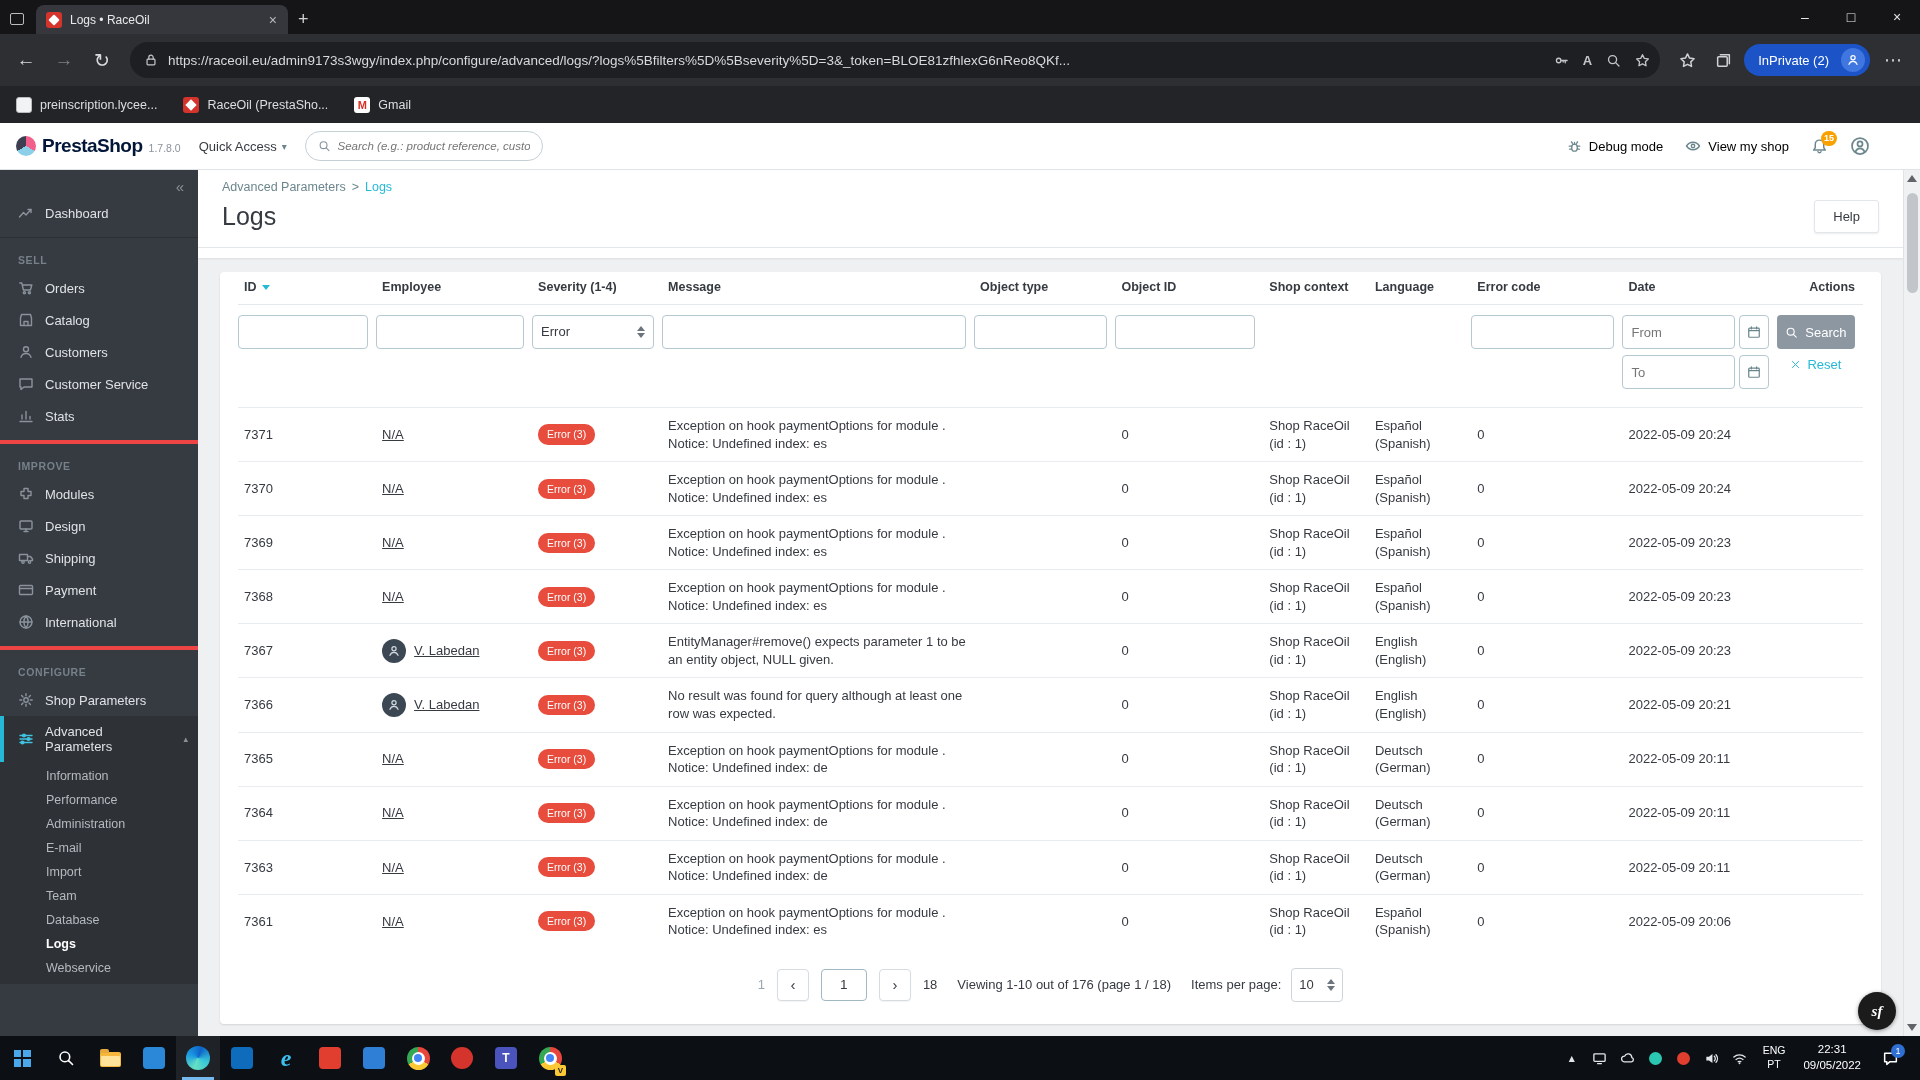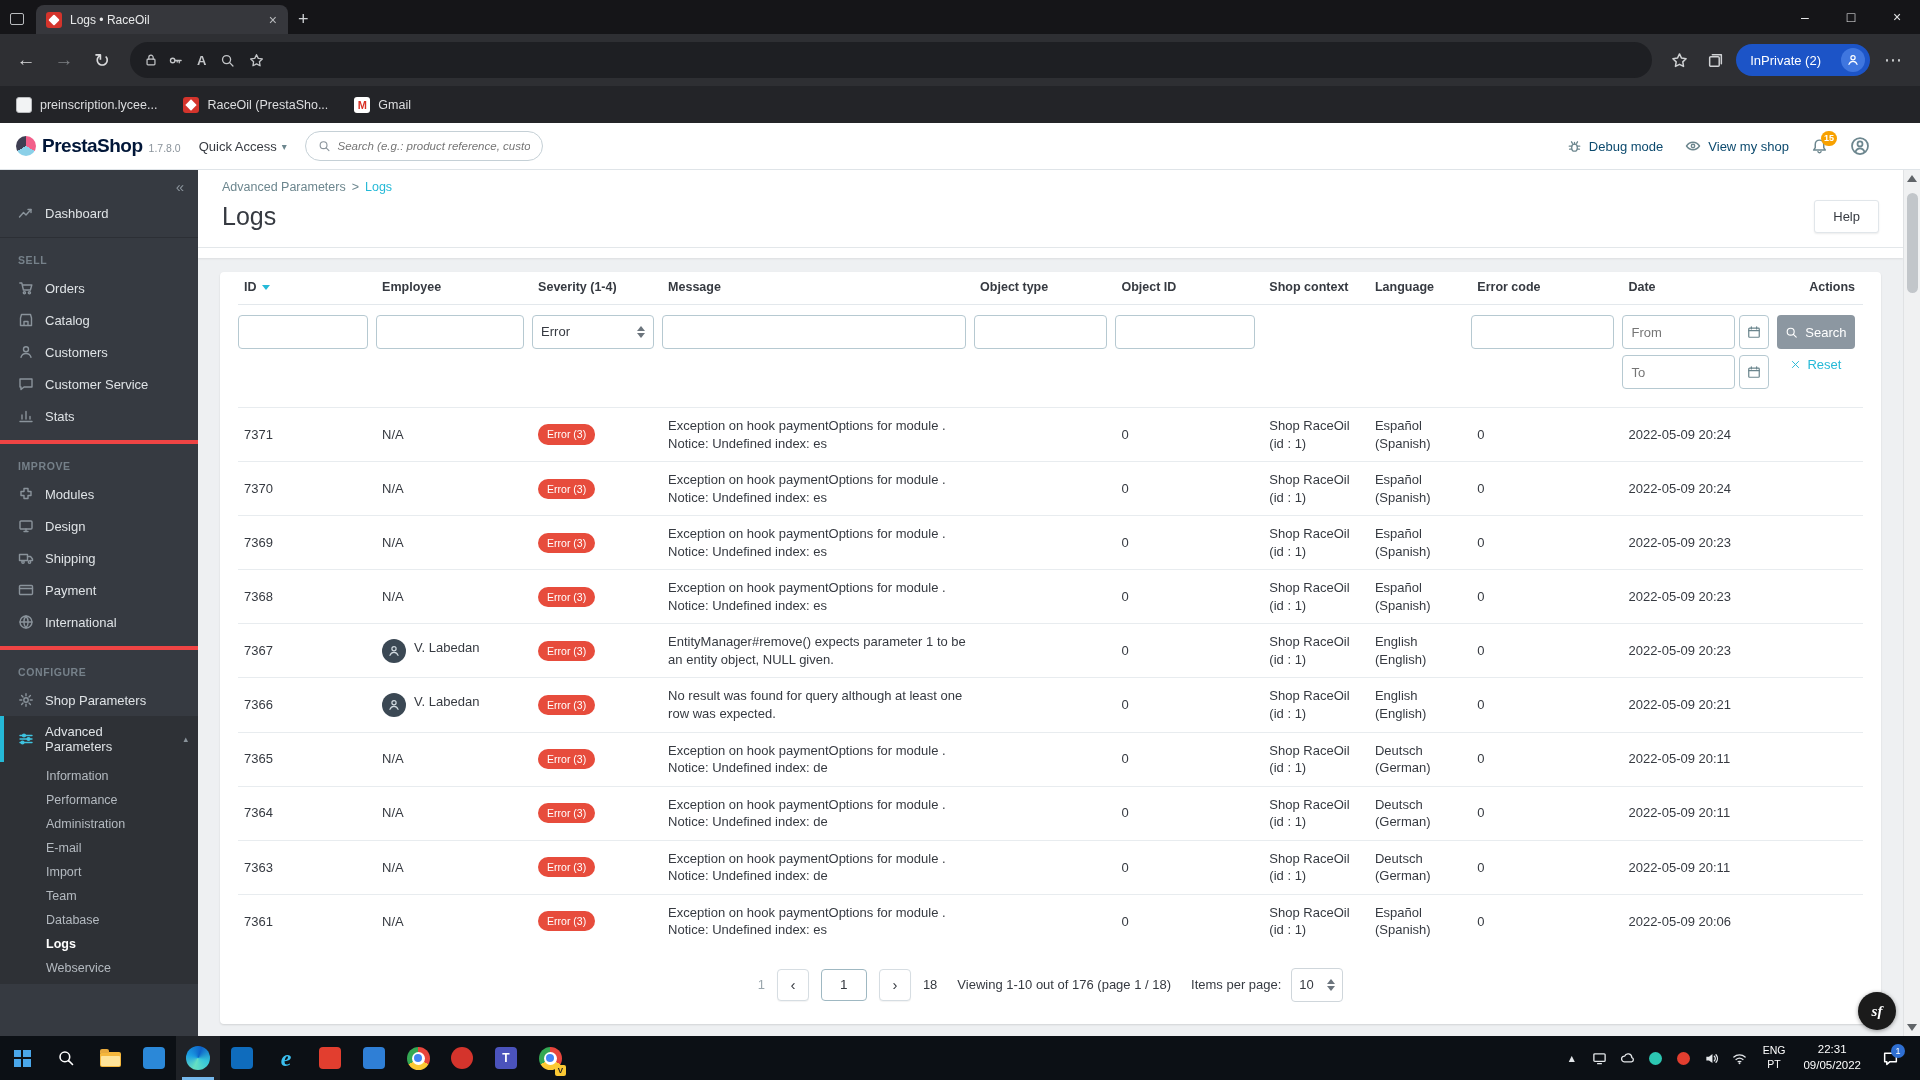--- a/index.html
+++ b/index.html
@@ -26,21 +26,21 @@
   
   .navbar { height:52px; background:#2e2f33; display:flex; align-items:center; padding:0 10px; gap:6px; flex:0 0 auto; }
   .nav-arrow { width:32px; height:32px; display:flex; align-items:center; justify-content:center; font-size:19px; color:#dadbdd; }
   .nav-arrow.dim { color:#7d8084; }
   .urlbar { flex:1; height:36px; background:#1e1f23; border-radius:18px; display:flex; align-items:center; padding:0 10px 0 14px; gap:10px; min-width:0; margin:0 6px; }
   .urlbar .lock { color:#c3c5c8; flex:0 0 auto; }
   .url-text { color:#d7d9db; font-size:13.5px; white-space:nowrap; overflow:hidden; text-overflow:ellipsis; flex:1; min-width:0; }
   .url-icons { display:flex; align-items:center; gap:14px; color:#c3c5c8; flex:0 0 auto; }
   .ra-a { font-size:13px; font-weight:700; color:#c3c5c8; }
   .toolbar-ic { width:30px; height:30px; display:flex; align-items:center; justify-content:center; color:#d0d2d4; flex:0 0 auto; }
-  .inprivate { background:#1c54c7; color:#fff; height:32px; border-radius:16px; display:flex; align-items:center; gap:20px; padding:0 5px 0 14px; font-size:13px; flex:0 0 auto; }
+  .inprivate { background:#1c54c7; color:#fff; height:32px; border-radius:16px; display:flex; align-items:center; gap:12px; padding:0 5px 0 14px; font-size:13px; flex:0 0 auto; }
   .inprivate .av { width:24px; height:24px; border-radius:50%; background:#3f76df; display:flex; align-items:center; justify-content:center; color:#fff; }
   .overflow-dots { font-size:18px; color:#d0d2d4; padding:0 8px; }
 
   
   .bookmarks { height:37px; background:#232428; display:flex; align-items:center; padding:0 16px; gap:26px; flex:0 0 auto; }
   .bm { display:flex; align-items:center; gap:8px; color:#dddee0; font-size:12.5px; }
   .bm-fav { width:16px; height:16px; border-radius:3px; flex:0 0 auto; display:flex; align-items:center; justify-content:center; }
   .bm-fav.white { background:#f2f3f4; border:1px solid #b9bbbe; }
   .bm-fav.red { background:#d4342c; position:relative; }
   .bm-fav.red::after { content:""; position:absolute; inset:4px; background:#fff; transform:rotate(45deg); }
@@ -50,21 +50,21 @@
   .ps-header { height:47px; background:#fff; border-bottom:1px solid #dfe4e8; display:flex; align-items:center; padding:0 16px; gap:18px; flex:0 0 auto; }
   .ps-logo { display:flex; align-items:baseline; gap:6px; }
   .ps-logo-mark { width:20px; height:20px; border-radius:50%; align-self:center; background:conic-gradient(#f25f8a 0 120deg,#8bd0e8 120deg 240deg,#3e3e52 240deg 360deg); }
   .ps-logo-text { font-size:19px; font-weight:700; color:#011638; letter-spacing:-0.5px; }
   .ps-version { font-size:10.5px; color:#8a939b; }
   .quick-access { font-size:13px; color:#363a41; display:flex; align-items:center; gap:5px; }
   .qa-caret { font-size:10px; color:#6c868e; }
   .ps-search { width:238px; height:30px; border:1px solid #c5d0d6; border-radius:15px; display:flex; align-items:center; gap:7px; padding:0 12px; color:#8a939b; background:#fff; }
   .ps-search input { border:none; outline:none; font-size:11.5px; font-style:italic; color:#6c868e; width:100%; background:transparent; font-family:"Liberation Sans",sans-serif; }
   .ps-header-right { margin-left:auto; display:flex; align-items:center; gap:22px; margin-right:34px; }
-  .hdr-item { display:flex; align-items:center; gap:7px; font-size:13px; color:#0c4a6e; }
+  .hdr-item { display:flex; align-items:center; gap:7px; font-size:13px; color:#000000; }
   .hdr-item .hic { color:#6c868e; }
   .bell-wrap { position:relative; color:#6c868e; }
   .bell-badge { position:absolute; top:-7px; right:-9px; background:#f8a100; color:#fff; font-size:9px; font-weight:700; min-width:16px; height:15px; border-radius:8px; display:flex; align-items:center; justify-content:center; padding:0 3px; }
   .profile-ic { color:#6c868e; }
 
   
   .content { flex:1; display:flex; min-height:0; position:relative; background:#eef0f2; }
 
   
   .sidebar { width:198px; background:#363a41; flex:0 0 auto; overflow:hidden; padding-bottom:10px; }
@@ -107,21 +107,21 @@
   .fake-select { height:34px; border:1px solid #b6c9d1; border-radius:4px; background:#fff; display:flex; align-items:center; padding:0 8px; font-size:13px; color:#363a41; position:relative; }
   .spinners { margin-left:auto; display:flex; flex-direction:column; gap:2px; }
   .spin-up { width:0;height:0;border-left:4px solid transparent;border-right:4px solid transparent;border-bottom:5px solid #6c757d; }
   .spin-down { width:0;height:0;border-left:4px solid transparent;border-right:4px solid transparent;border-top:5px solid #6c757d; }
   .date-filter { display:flex; gap:4px; margin-bottom:6px; }
   .date-filter input { flex:1; min-width:0; }
   .cal-btn { width:30px; height:34px; border:1px solid #b6c9d1; border-radius:4px; background:#fff; color:#6c868e; display:flex; align-items:center; justify-content:center; flex:0 0 auto; }
   .search-btn { width:100%; height:34px; background:#8c97a1; border:none; border-radius:4px; color:#fff; font-size:13px; display:flex; align-items:center; justify-content:center; gap:7px; margin-bottom:8px; font-family:"Liberation Sans",sans-serif; }
   .reset-btn { width:100%; background:none; border:none; color:#25b9d7; font-size:13px; display:flex; align-items:center; justify-content:center; gap:6px; font-family:"Liberation Sans",sans-serif; }
   .badge-error { display:inline-block; background:#e74c3c; color:#fff; font-size:10.5px; font-weight:400; padding:3px 9px; border-radius:10px; white-space:nowrap; }
-  .emp-inner { display:flex; align-items:flex-start; gap:8px; }
+  .emp-inner { display:flex; align-items:center; gap:8px;text-decoration:underline; }
   .avatar { width:24px; height:24px; border-radius:50%; background:#3b4854; color:#cfd8de; display:inline-flex; align-items:center; justify-content:center; flex:0 0 auto; overflow:hidden; }
   td .msg2 { }
 
   .pagination { display:flex; align-items:center; justify-content:center; gap:12px; padding:20px 0 22px; font-size:13px; color:#363a41; }
   .pg-muted { color:#9aa6ad; }
   .pg-btn { width:32px; height:32px; background:#fff; border:1px solid #d6dde2; border-radius:4px; display:flex; align-items:center; justify-content:center; font-size:15px; color:#363a41; box-shadow:0 1px 1px rgba(0,0,0,.05); }
   .pg-input { width:46px; height:32px; border:1px solid #9fb8c2; border-radius:4px; text-align:center; font-size:13.5px; color:#363a41; outline:none; font-family:"Liberation Sans",sans-serif; }
   .pg-info { margin-left:8px; }
   .per-page { display:flex; align-items:center; gap:10px; margin-left:8px; }
   .pp-select { width:52px; height:30px; border:1px solid #cfd6db; border-radius:4px; display:flex; align-items:center; padding:16px 7px; font-size:13px; color:#363a41; background:#fff; }
@@ -188,20 +188,21 @@
     <div class="nav-arrow">←</div>
     <div class="nav-arrow dim">→</div>
     <div class="nav-arrow">↻</div>
     <div class="urlbar">
       <span class="lock">
         <svg class="ic" width="14" height="14" viewBox="0 0 16 16">
             <rect x="3.5" y="7" width="9" height="6.5" rx="1"></rect>
             <path d="M5.5 7V5a2.5 2.5 0 0 1 5 0v2"></path>
           </svg>
       </span>
+      <span class="url-text">https://raceoil.eu/admin9173s3wgy/index.php/configure/advanced/logs/?logs%5Bfilters%5D%5Bseverity%5D=3&amp;_token=BLOE81zfhlexG6nReo8QKf...</span>
       <span class="url-icons">
         <span>
             <svg class="ic" width="15" height="15" viewBox="0 0 16 16">
               <circle cx="5" cy="8" r="2.4"></circle>
               <path d="M7.4 8H14M12 8v2.4M9.8 8v1.7"></path>
             </svg>
           </span>
         <span class="ra-a">A</span>
         <span>
             <svg class="ic" width="15" height="15" viewBox="0 0 16 16">

